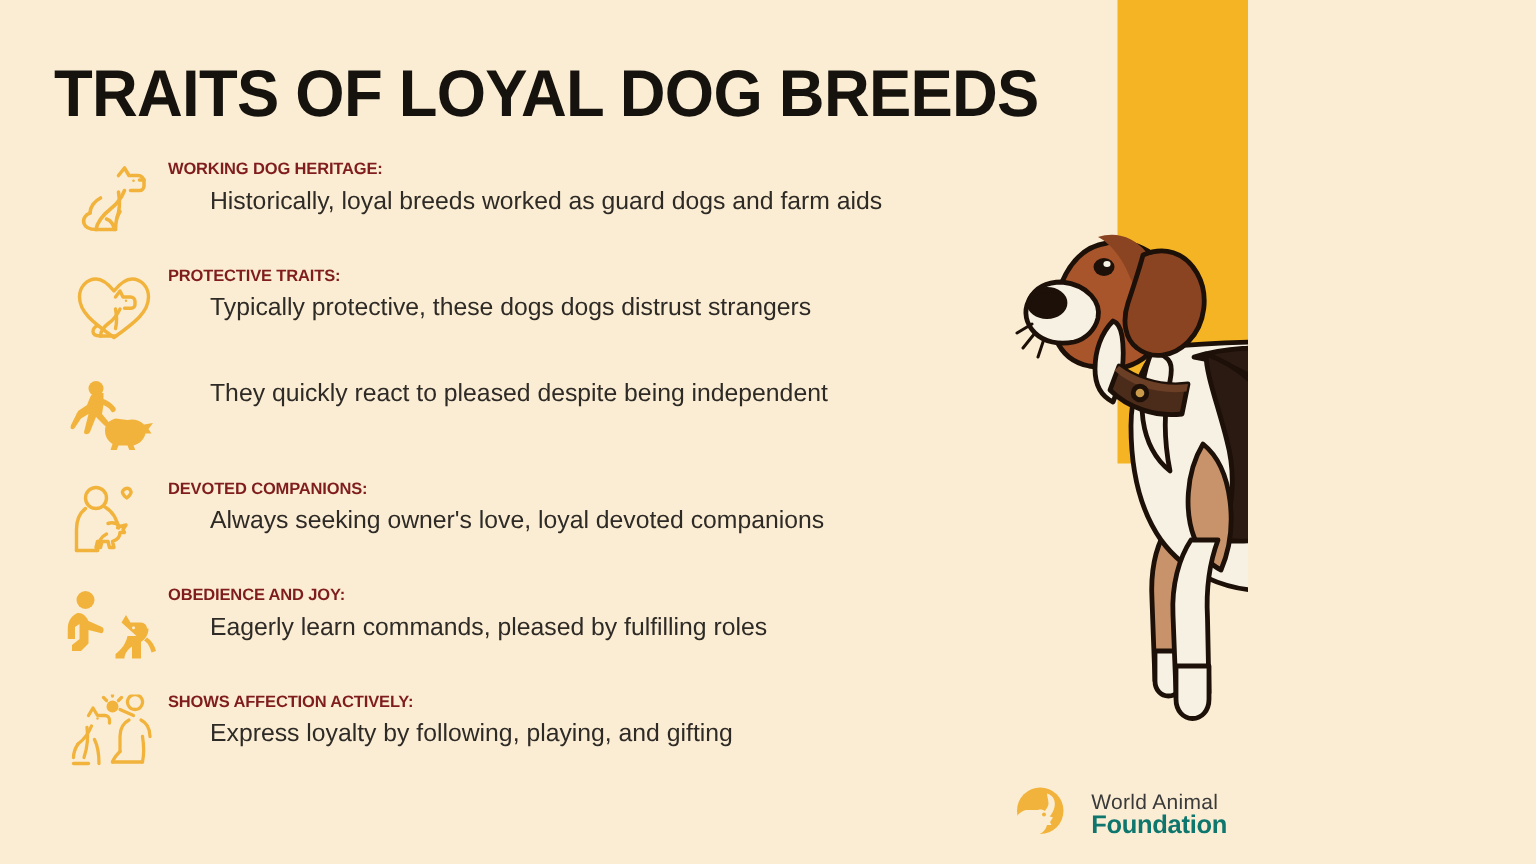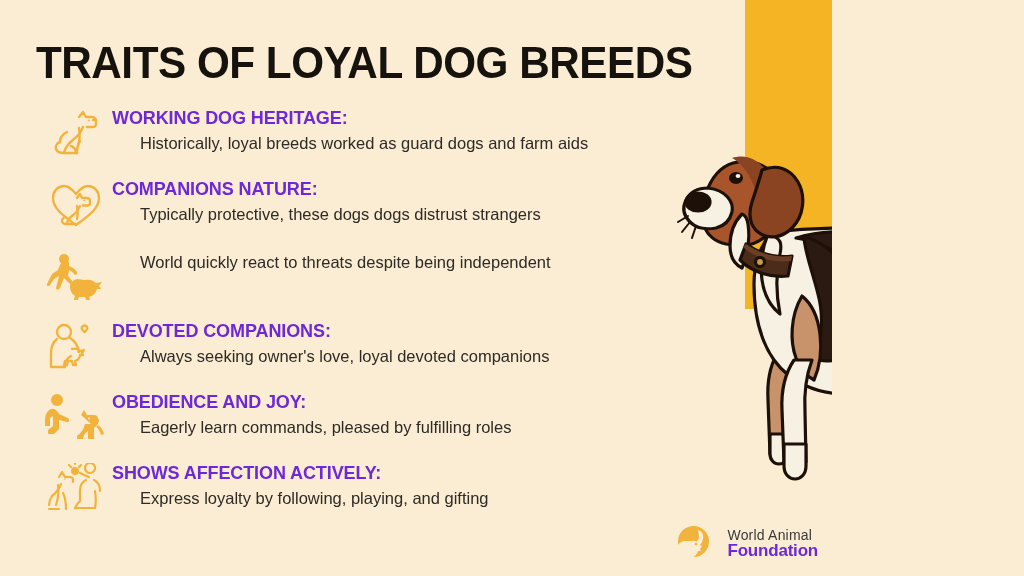--- a/index.html
+++ b/index.html
@@ -54,23 +54,23 @@
     width: 72px;
     flex: 0 0 72px;
     display: flex;
     align-items: center;
     justify-content: center;
     padding-top: 4px;
   }
   .trait-icon svg { display: block; }
   .trait-text { padding-top: 3px; }
   .trait-heading {
-    font-size: 18px;
+    font-size: 11px;
     font-weight: bold;
-    color: #6d28d9;
+    color: #7f1d1d;
     letter-spacing: -0.1px;
     line-height: 1.25;
     white-space: nowrap;
   }
   .trait-desc {
     font-size: 16.5px;
     font-weight: normal;
     color: #2E2A26;
     line-height: 1.45;
     margin-top: 2px;
@@ -97,21 +97,21 @@
   #logo-mark { flex: 0 0 auto; }
   #logo-text { line-height: 1.02; }
   #logo-line1 {
     font-size: 14px;
     color: #3A3A3A;
     letter-spacing: 0.2px;
   }
   #logo-line2 {
     font-size: 17px;
     font-weight: bold;
-    color: #6d28d9;
+    color: #0f766e;
     letter-spacing: -0.2px;
   }
 </style>
 </head>
 <body>
 
 <div id="poster">
 
   <div id="yellow-panel"></div>
 
@@ -146,36 +146,36 @@
           <path d="M27 46 C13 36 4 29 4 19 C4 12 9 7 15 7 c4 0 8 3 12 8 4-5 8-8 12-8 6 0 11 5 11 12 0 10-9 17-23 27Z"></path>
           <path d="M28 19 l3-4 2 4 h5 a3 3 0 0 1 3 3 v2 a2.5 2.5 0 0 1-2.5 2.5 H34"></path>
           <circle cx="35" cy="21.5" r="0.8" fill="#F2B33D" stroke="none"></circle>
           <path d="M31 27 c-2 4-4 7-7 9 -4 3-6 6-6 9"></path>
           <path d="M28 27 c1 5 1 9 0 13"></path>
           <path d="M18 45 c-3 0-5-1-5-3 0-2 1-3 3-4"></path>
           <path d="M18 45 h10"></path>
         </svg>
       </div>
       <div class="trait-text">
-        <div class="trait-heading">COMPANIONS NATURE:</div>
+        <div class="trait-heading">PROTECTIVE TRAITS:</div>
         <div class="trait-desc">Typically protective, these dogs dogs distrust strangers</div>
       </div>
     </div>
 
     <div class="trait-row">
       <div class="trait-icon">
         <svg width="58" height="50" viewBox="0 0 58 50" fill="#F2B33D" stroke="none">
           <circle cx="17" cy="9" r="5"></circle>
           <path d="M22 16 c3 1 6 3 8 6 1 2-2 4-3 2 -1-2-3-3-5-4 l-1 6 5 6 c1 1 1 3-1 3 -1 0-2-1-3-2 l-5-5 -4 10 c-1 2-4 2-4 0 l3-12 -5 3 -4 6 c-1 2-4 1-3-1 l4-8 c0-1 1-1 1-2 l6-4 2-5 c1-3 5-4 9-3Z"></path>
           <path d="M24 2 l2 3 M29 4 l-1 4 M30 10 l-4 1"></path>
           <path d="M38 30 c4-1 8 0 11 3 l6-1 -3 4 2 3 -4 0 c-1 4-4 7-8 8 l2 5 -4 0 -2-5 -6 0 -2 5 -4 0 2-6 c-3-2-5-5-5-9 0-4 3-7 7-8 Z"></path>
         </svg>
       </div>
       <div class="trait-text">
-        <div class="trait-desc">World quickly react to threats despite being independent</div>
+        <div class="trait-desc">They quickly react to pleased despite being independent</div>
       </div>
     </div>
 
     <div class="trait-row">
       <div class="trait-icon">
         <svg width="56" height="50" viewBox="0 0 56 50" fill="none" stroke="#F2B33D" stroke-width="2.3" stroke-linecap="round" stroke-linejoin="round">
           <circle cx="16" cy="11" r="7"></circle>
           <path d="M34 6 c1.5-2 4-2 5 0 1 1.5 0 3-2.5 5 -2.5-2-3.5-3.5-2.5-5Z"></path>
           <path d="M9 18 c-4 3-6 8-6 14 l0 14"></path>
           <path d="M22 17 c5 3 8 8 9 14"></path>

